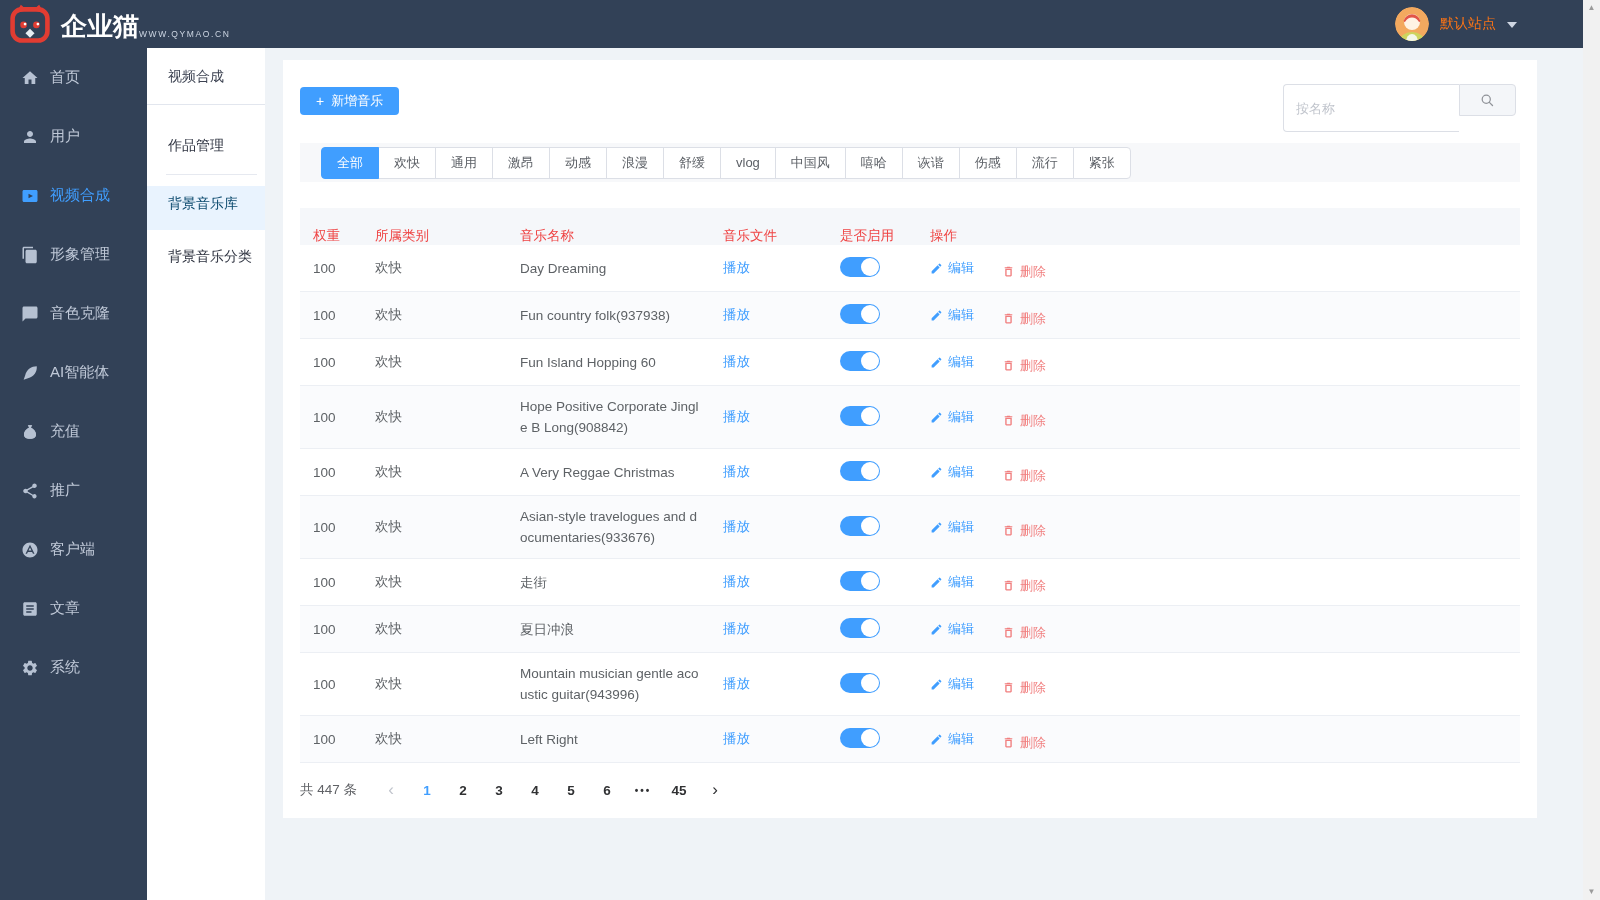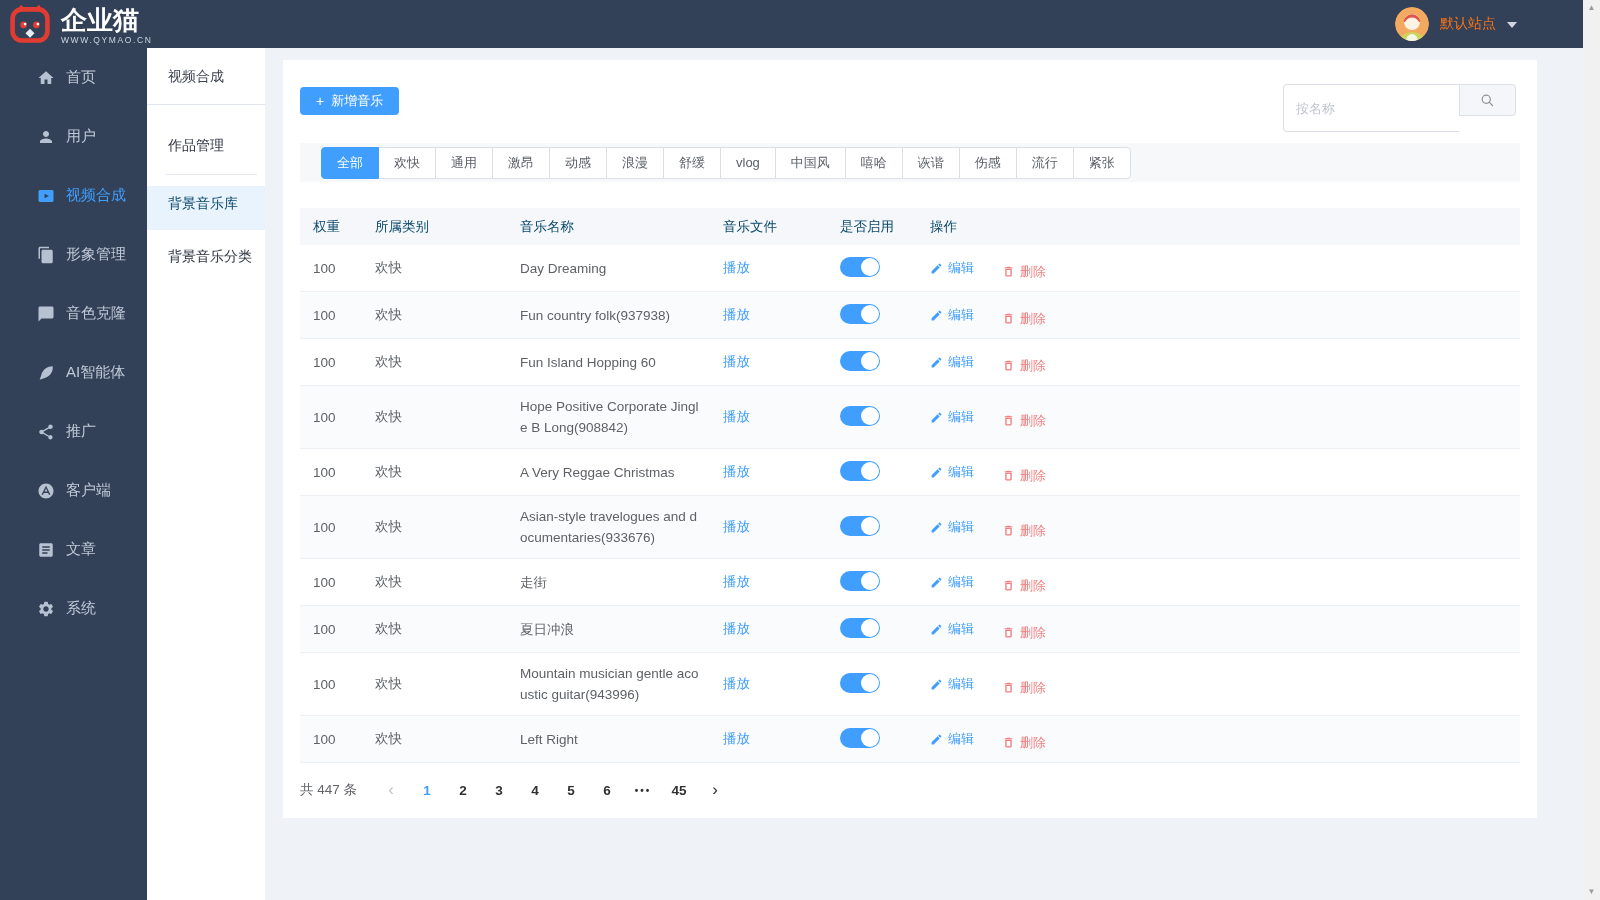--- a/index.html
+++ b/index.html
@@ -1,30 +1,30 @@
 <!DOCTYPE html>
 <html><head>
 <meta charset="utf-8">
 <style>
   html,body{margin:0;padding:0;}
   body{width:1600px;height:900px;position:relative;overflow:hidden;background:#eff3f7;
        font-family:"Liberation Sans","DejaVu Sans",sans-serif;-webkit-font-smoothing:antialiased;}
   
   .topbar{position:absolute;left:0;top:0;width:1583px;height:48px;background:#324157;z-index:5;}
   .logo{position:absolute;left:8px;top:2px;display:flex;align-items:center;gap:9px;}
-  .logo-txt{display:flex;flex-direction:column;justify-content:center;}
+  .logo-txt{display:flex;flex-direction:row;justify-content:center;align-items:flex-end;}
   .logo-name{font-size:26px;font-weight:bold;color:#fff;line-height:26px;}
   .logo-url{font-size:8.5px;color:#ccd5e2;letter-spacing:1.6px;margin-top:2px;}
   .userbox{position:absolute;right:66px;top:0;height:48px;display:flex;align-items:center;gap:11px;cursor:pointer;}
   .avatar{width:34px;height:34px;border-radius:50%;overflow:hidden;flex:none;}
   .site-label{color:#f97316;font-size:14px;}
   .caret{width:0;height:0;border-left:5px solid transparent;border-right:5px solid transparent;border-top:6px solid #cfd6e2;margin-top:2px;}
   
   .sidebar{position:absolute;left:0;top:48px;width:147px;height:852px;background:#324157;}
-  .side-item{height:59px;display:flex;align-items:center;padding-left:21px;gap:11px;color:#c0c9d8;font-size:15px;cursor:pointer;margin-left:16px;}
+  .side-item{height:59px;display:flex;align-items:center;padding-left:21px;gap:11px;color:#c0c9d8;font-size:15px;cursor:pointer;}
   .side-item svg{width:18px;height:18px;fill:#b6c1d2;flex:none;}
   .side-item.active{color:#409eff;}
   .side-item.active svg{fill:#409eff;}
   
   .submenu{position:absolute;left:147px;top:48px;width:118px;height:852px;background:#fff;}
   .submenu-title{height:56px;line-height:56px;padding-left:21px;font-size:14px;color:#3d4352;border-bottom:1px solid #e2e6ee;}
   .sub-item{font-size:14px;color:#2e3340;padding-left:21px;cursor:pointer;}
   .sub-works{margin-top:21px;height:38px;line-height:38px;}
   .sub-divider{border-top:1px solid #e6e9f0;margin:10px 8px 11px 19px;}
   .sub-active{height:44px;line-height:34px;background:#e9f3fe;color:#0c4a6e;}
@@ -43,21 +43,21 @@
               display:flex;align-items:center;justify-content:center;cursor:pointer;box-sizing:border-box;}
   
   .filters{position:absolute;left:17px;top:83px;right:17px;height:39px;background:#f7f8fa;display:flex;align-items:center;padding-left:13px;box-sizing:border-box;}
   .fbtn{height:32px;padding:0 15px;background:#fff;border:1px solid #dcdfe6;margin-left:-1px;font-size:13px;color:#5c6066;
         display:flex;align-items:center;cursor:pointer;box-sizing:border-box;position:relative;}
   .fbtn:first-child{border-radius:4px 0 0 4px;margin-left:8px;}
   .fbtn:last-child{border-radius:0 4px 4px 0;}
   .fbtn.active{background:#409eff;border-color:#409eff;color:#fff;z-index:1;}
   
   .table{position:absolute;left:17px;top:148px;right:17px;}
-  .thead{display:flex;align-items:center;height:37px;background:#f5f7fa;color:#0c4a6e;font-size:13.5px;}
+  .thead{display:flex;align-items:flex-end;height:37px;background:#f5f7fa;color:#ef4444;font-size:13.5px;}
   .c{box-sizing:border-box;padding-left:13px;}
   .c1{width:62px;}
   .c2{width:143px;}
   .c3{width:205px;padding-left:15px;padding-right:10px;}
   .c4{width:120px;}
   .c5{width:85px;padding-left:10px;}
   .c6{flex:1;padding-left:15px;display:flex;align-items:center;}
   .trow{display:flex;align-items:center;min-height:47px;border-bottom:1px solid #eceff4;font-size:13.5px;color:#5e6266;box-sizing:border-box;}
   .trow.striped{background:#fafbfd;}
   .trow .c3{line-height:21px;padding-top:10px;padding-bottom:10px;word-break:break-all;}
@@ -160,20 +160,27 @@
     <span>音色克隆</span>
   </div>
   <div class="side-item">
     <svg viewBox="0 0 24 24">
         <path d="M21 3c-7 0-13.5 4.2-15.5 12.2L3.5 21l5.8-2C17.3 17 21.8 10 21 3zM6.5 17.5 18 6 7.5 16.5l-1 1z"></path>
       </svg>
     <span>AI智能体</span>
   </div>
   <div class="side-item">
     <svg viewBox="0 0 24 24">
+        <path d="M9.5 3h5l-1.6 3.2C16.5 7.8 20 11.3 20 15.5 20 19 16.9 21 12 21s-8-2-8-5.5C4 11.3 7.5 7.8 11.1 6.2L9.5 3zm1 7.5h3M12 10v5" stroke="none"></path>
+        <path d="M9 3h6l-1.8 3.1C16.8 7.6 20 11.4 20 15.3 20 18.9 16.9 21 12 21s-8-2.1-8-5.7c0-3.9 3.2-7.7 6.8-9.2L9 3z"></path>
+      </svg>
+    <span>充值</span>
+  </div>
+  <div class="side-item">
+    <svg viewBox="0 0 24 24">
         <path d="M18 16.1c-.8 0-1.4.3-2 .8l-7.1-4.2c0-.2.1-.5.1-.7s0-.5-.1-.7L16 7.2c.5.5 1.2.8 2 .8 1.7 0 3-1.3 3-3s-1.3-3-3-3-3 1.3-3 3c0 .2 0 .5.1.7L8 9.8C7.5 9.3 6.8 9 6 9c-1.7 0-3 1.3-3 3s1.3 3 3 3c.8 0 1.5-.3 2-.8l7.1 4.2c-.1.2-.1.4-.1.7 0 1.6 1.3 2.9 2.9 2.9s2.9-1.3 2.9-2.9-1.2-3-2.8-3z"></path>
       </svg>
     <span>推广</span>
   </div>
   <div class="side-item">
     <svg viewBox="0 0 24 24">
         <path d="M12 2C6.5 2 2 6.5 2 12s4.5 10 10 10 10-4.5 10-10S17.5 2 12 2zm4 15-1.2-2.5H9.2L8 17H6l6-12 6 12h-2zm-5.9-4.3h3.8L12 8.8l-1.9 3.9z"></path>
       </svg>
     <span>客户端</span>
   </div>

